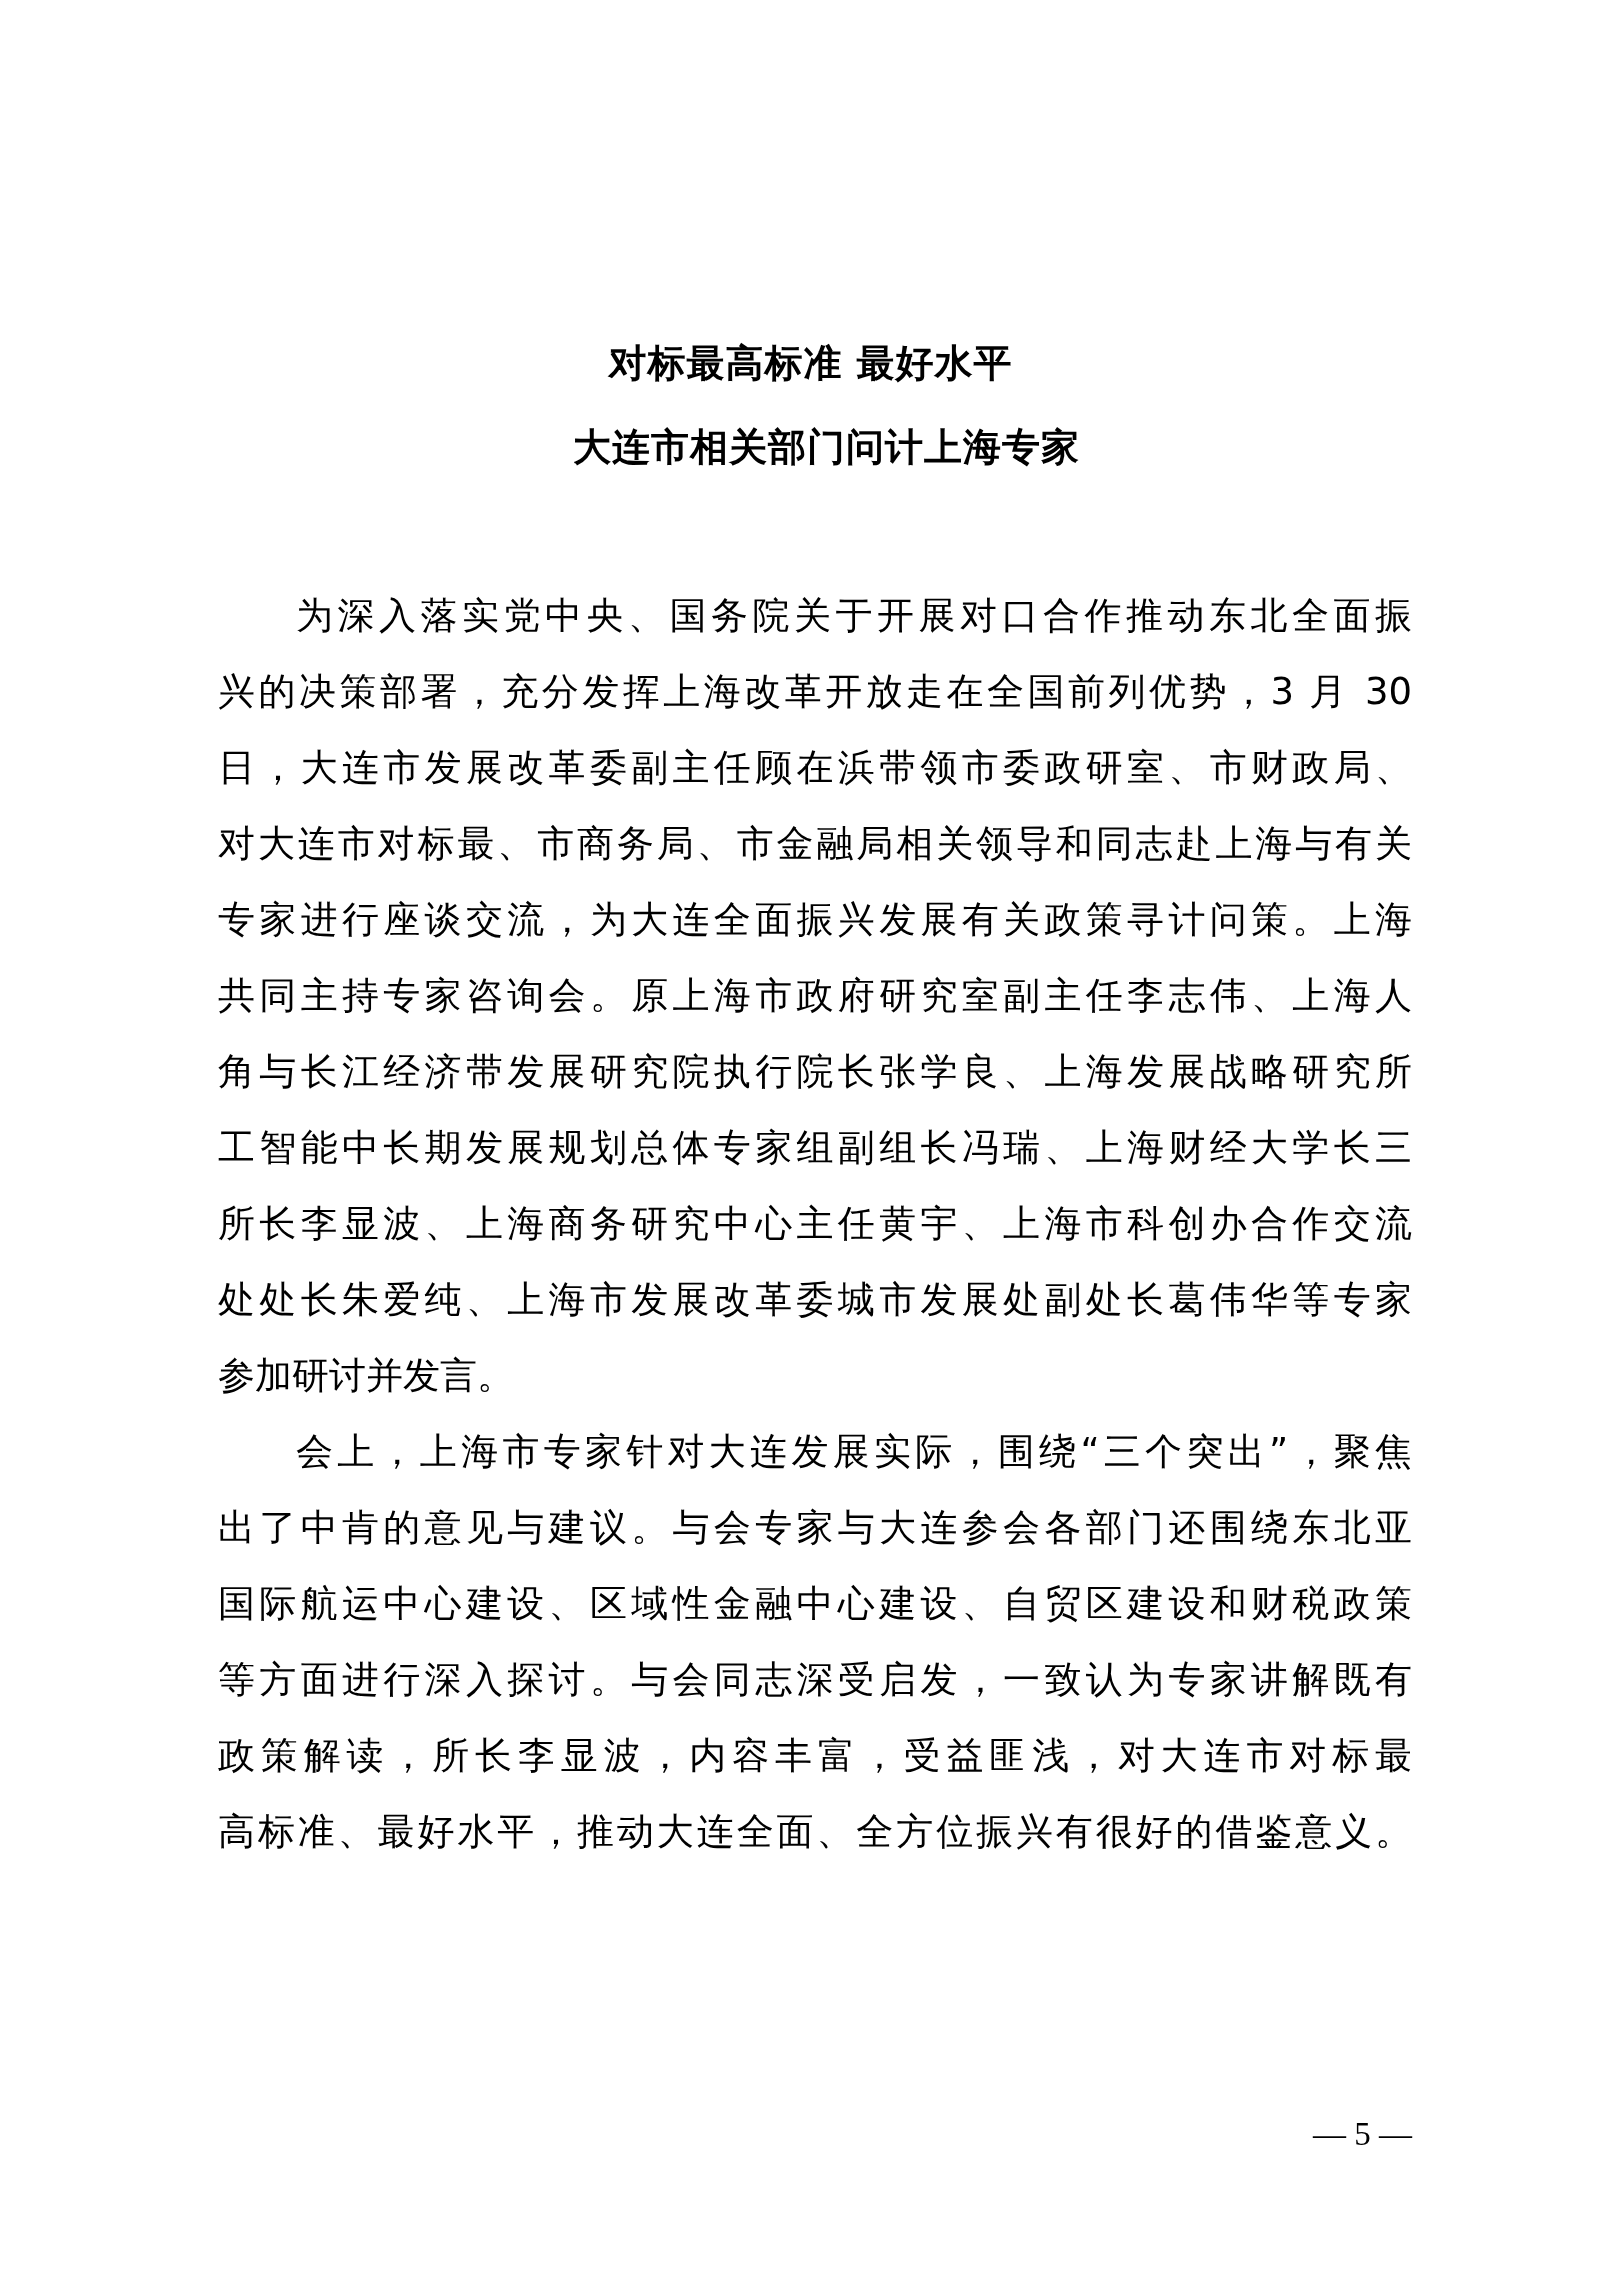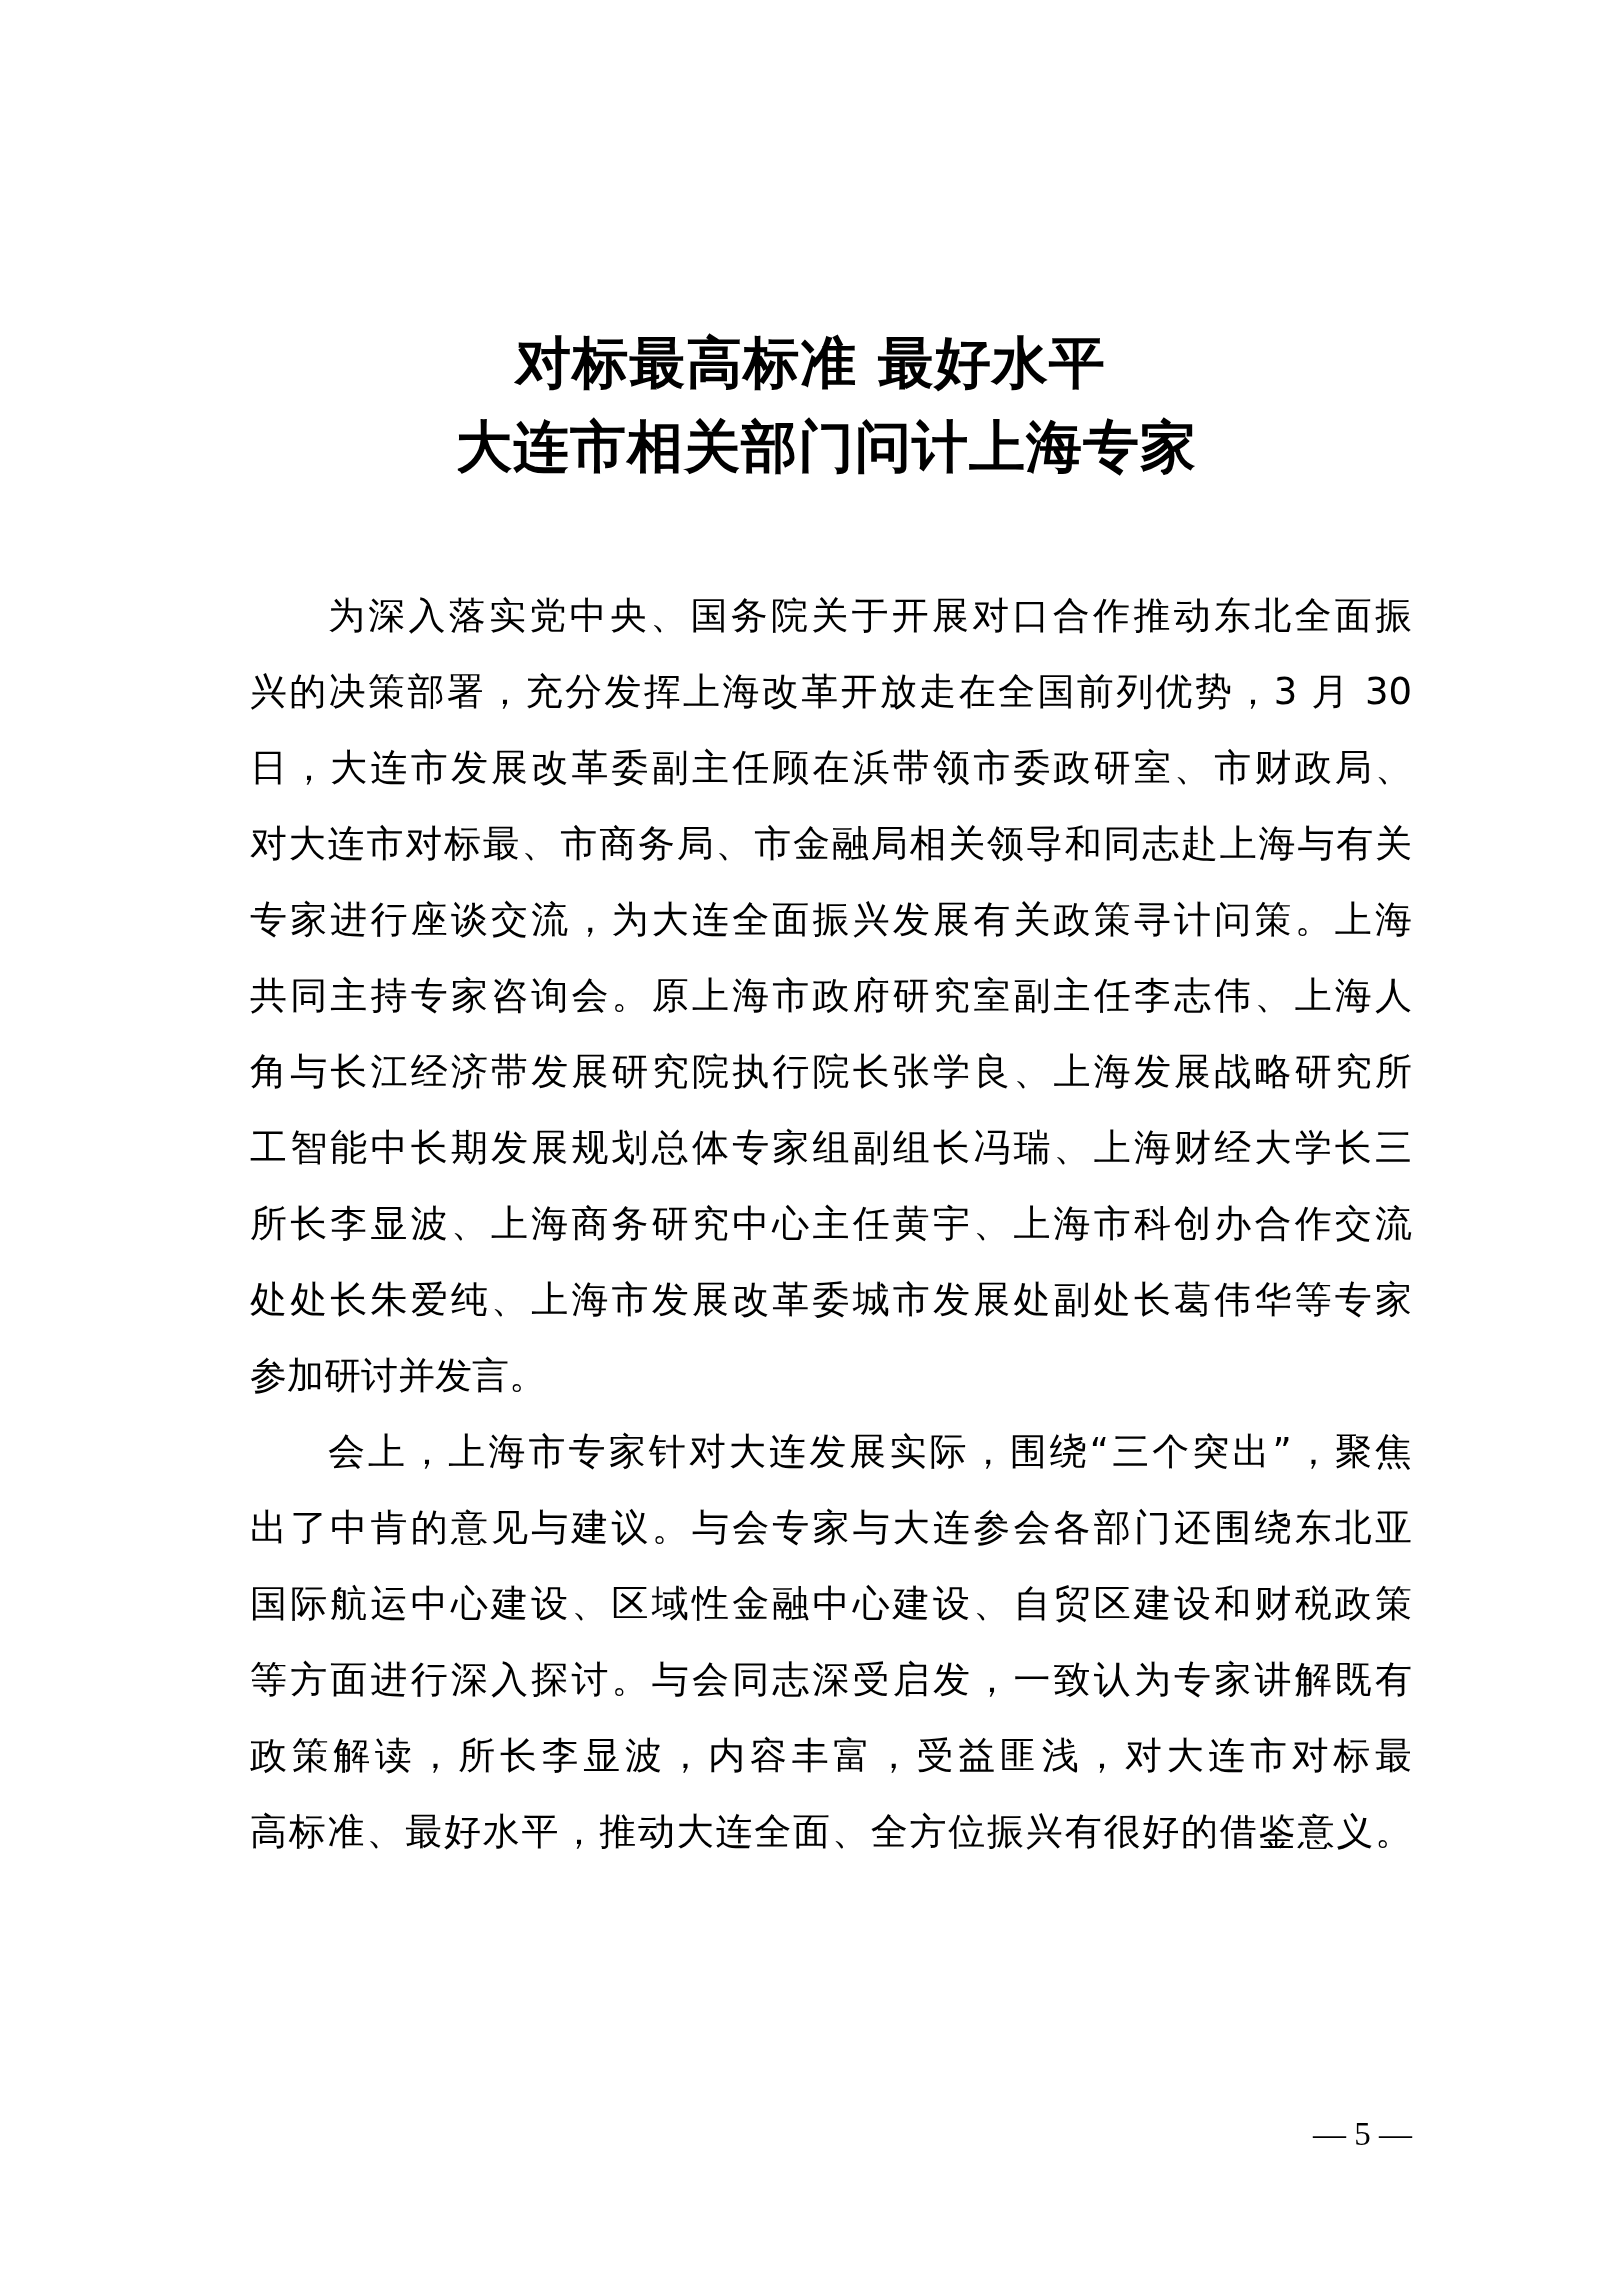--- a/index.html
+++ b/index.html
@@ -22,21 +22,21 @@
       height: 2293px;
       background: #ffffff;
     }
     .title {
       position: absolute;
       left: 0;
       width: 1621px;
       text-align: center;
       font-family: "DejaVu Serif", "Liberation Serif", serif;
       font-weight: bold;
-      font-size: 56px;
+      font-size: 38px;
       line-height: 59px;
       letter-spacing: 1px;
       white-space: nowrap;
     }
     .title-1 { top: 333px; }
     .title-2 { top: 417px; margin-left: 16px; }
     .body-text {
       position: absolute;
       left: 218px;
       top: 578px;
@@ -44,21 +44,20 @@
       font-family: "DejaVu Sans", "Liberation Sans", sans-serif;
       font-size: 37px;
       line-height: 76px;
     }
     .line {
       display: block;
       height: 76px;
       white-space: nowrap;
       text-align: justify;
       text-align-last: justify;
-      margin-left: 32px;
     }
     .line.last {
       text-align-last: left;
     }
     .line.indent {
       padding-left: 78px;
     }
     .page-number {
       position: absolute;
       left: 1294px;

